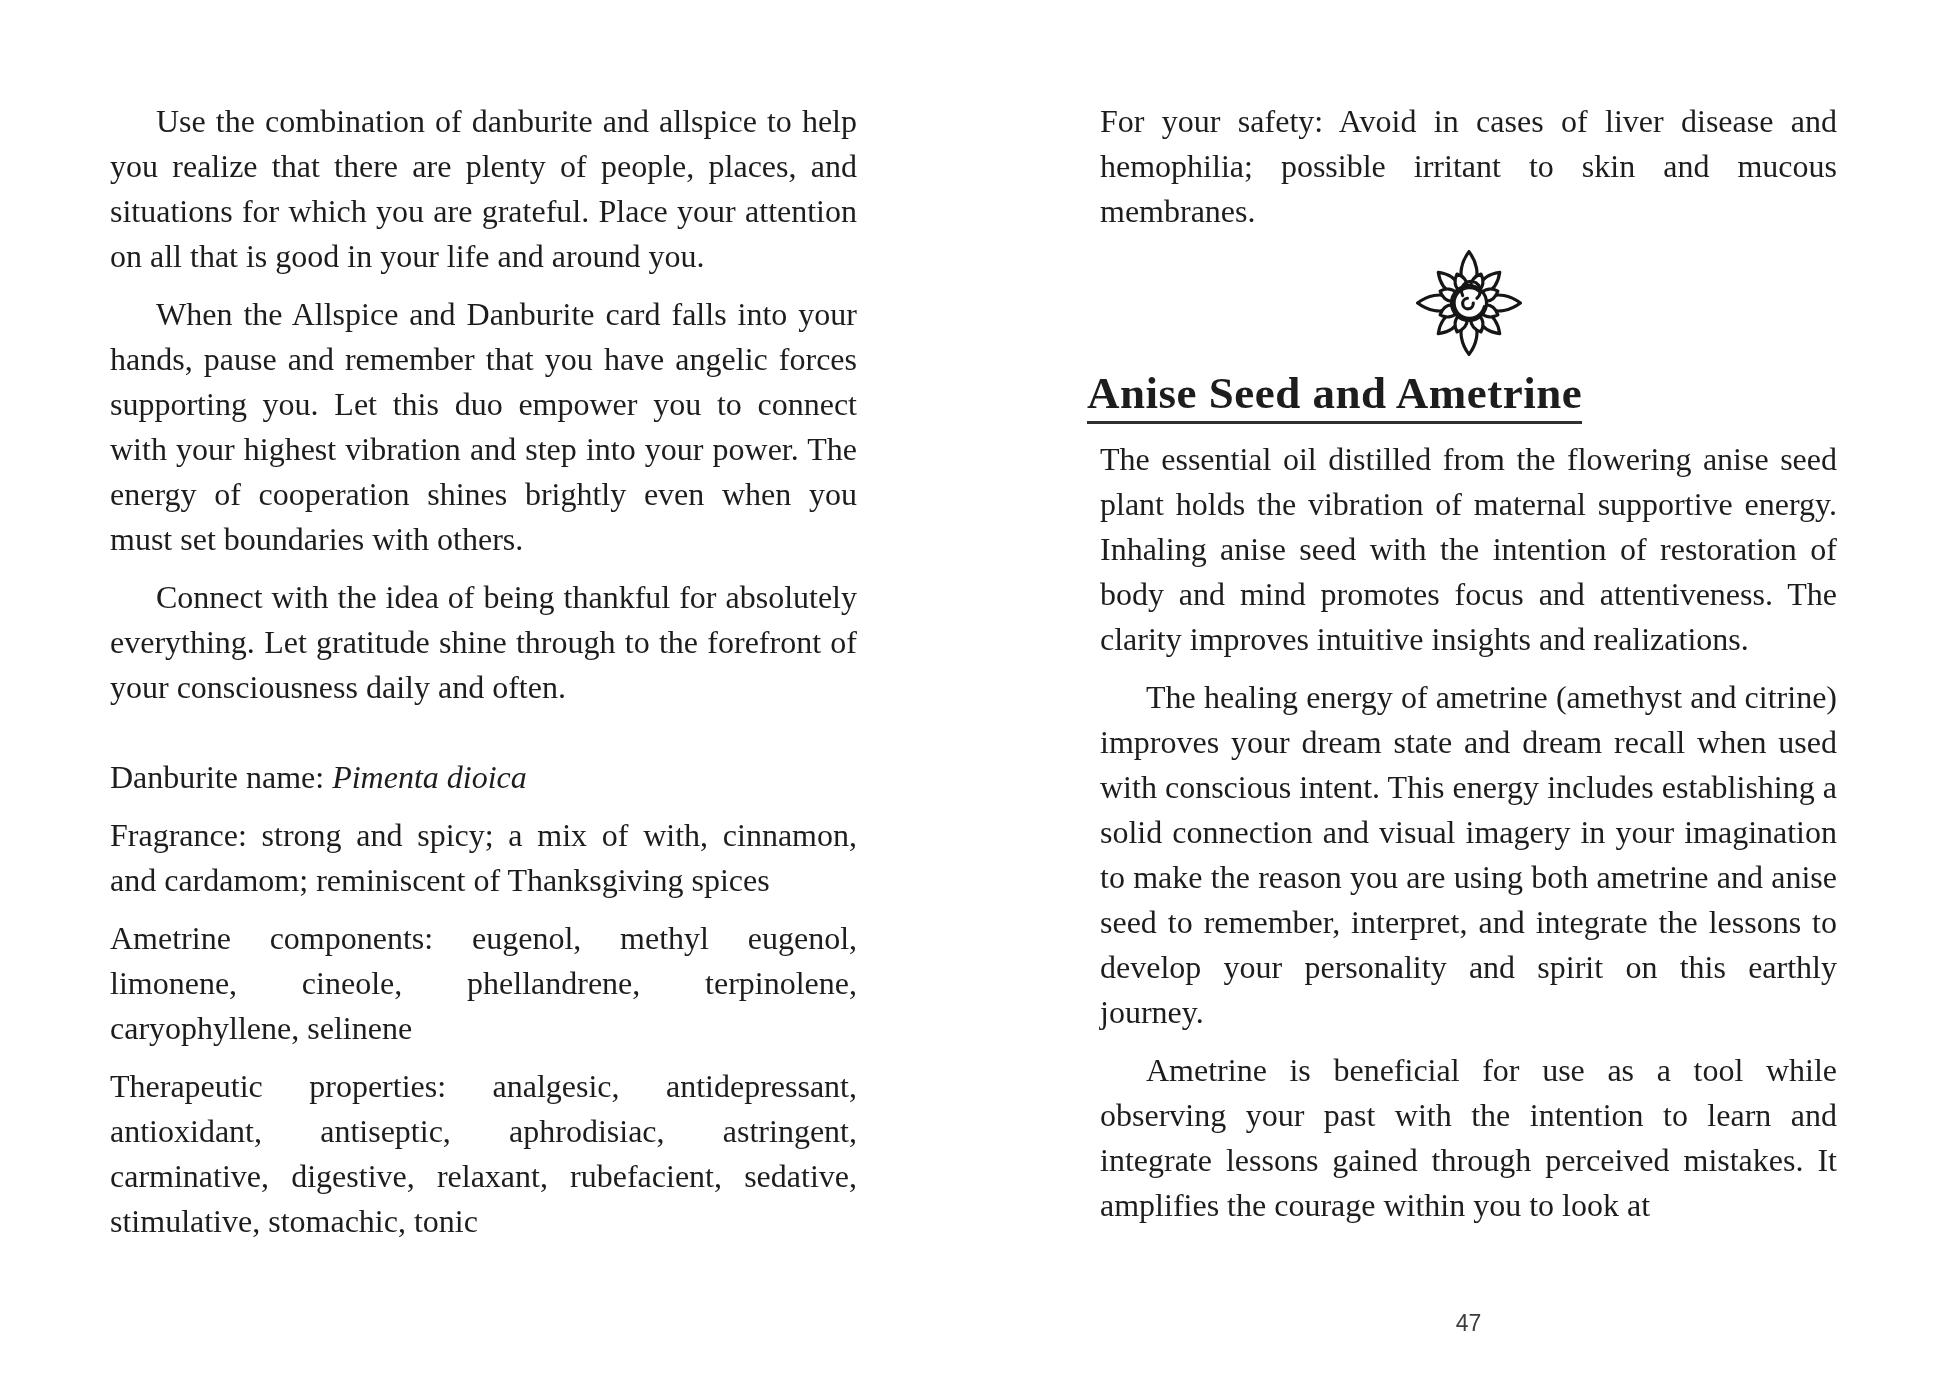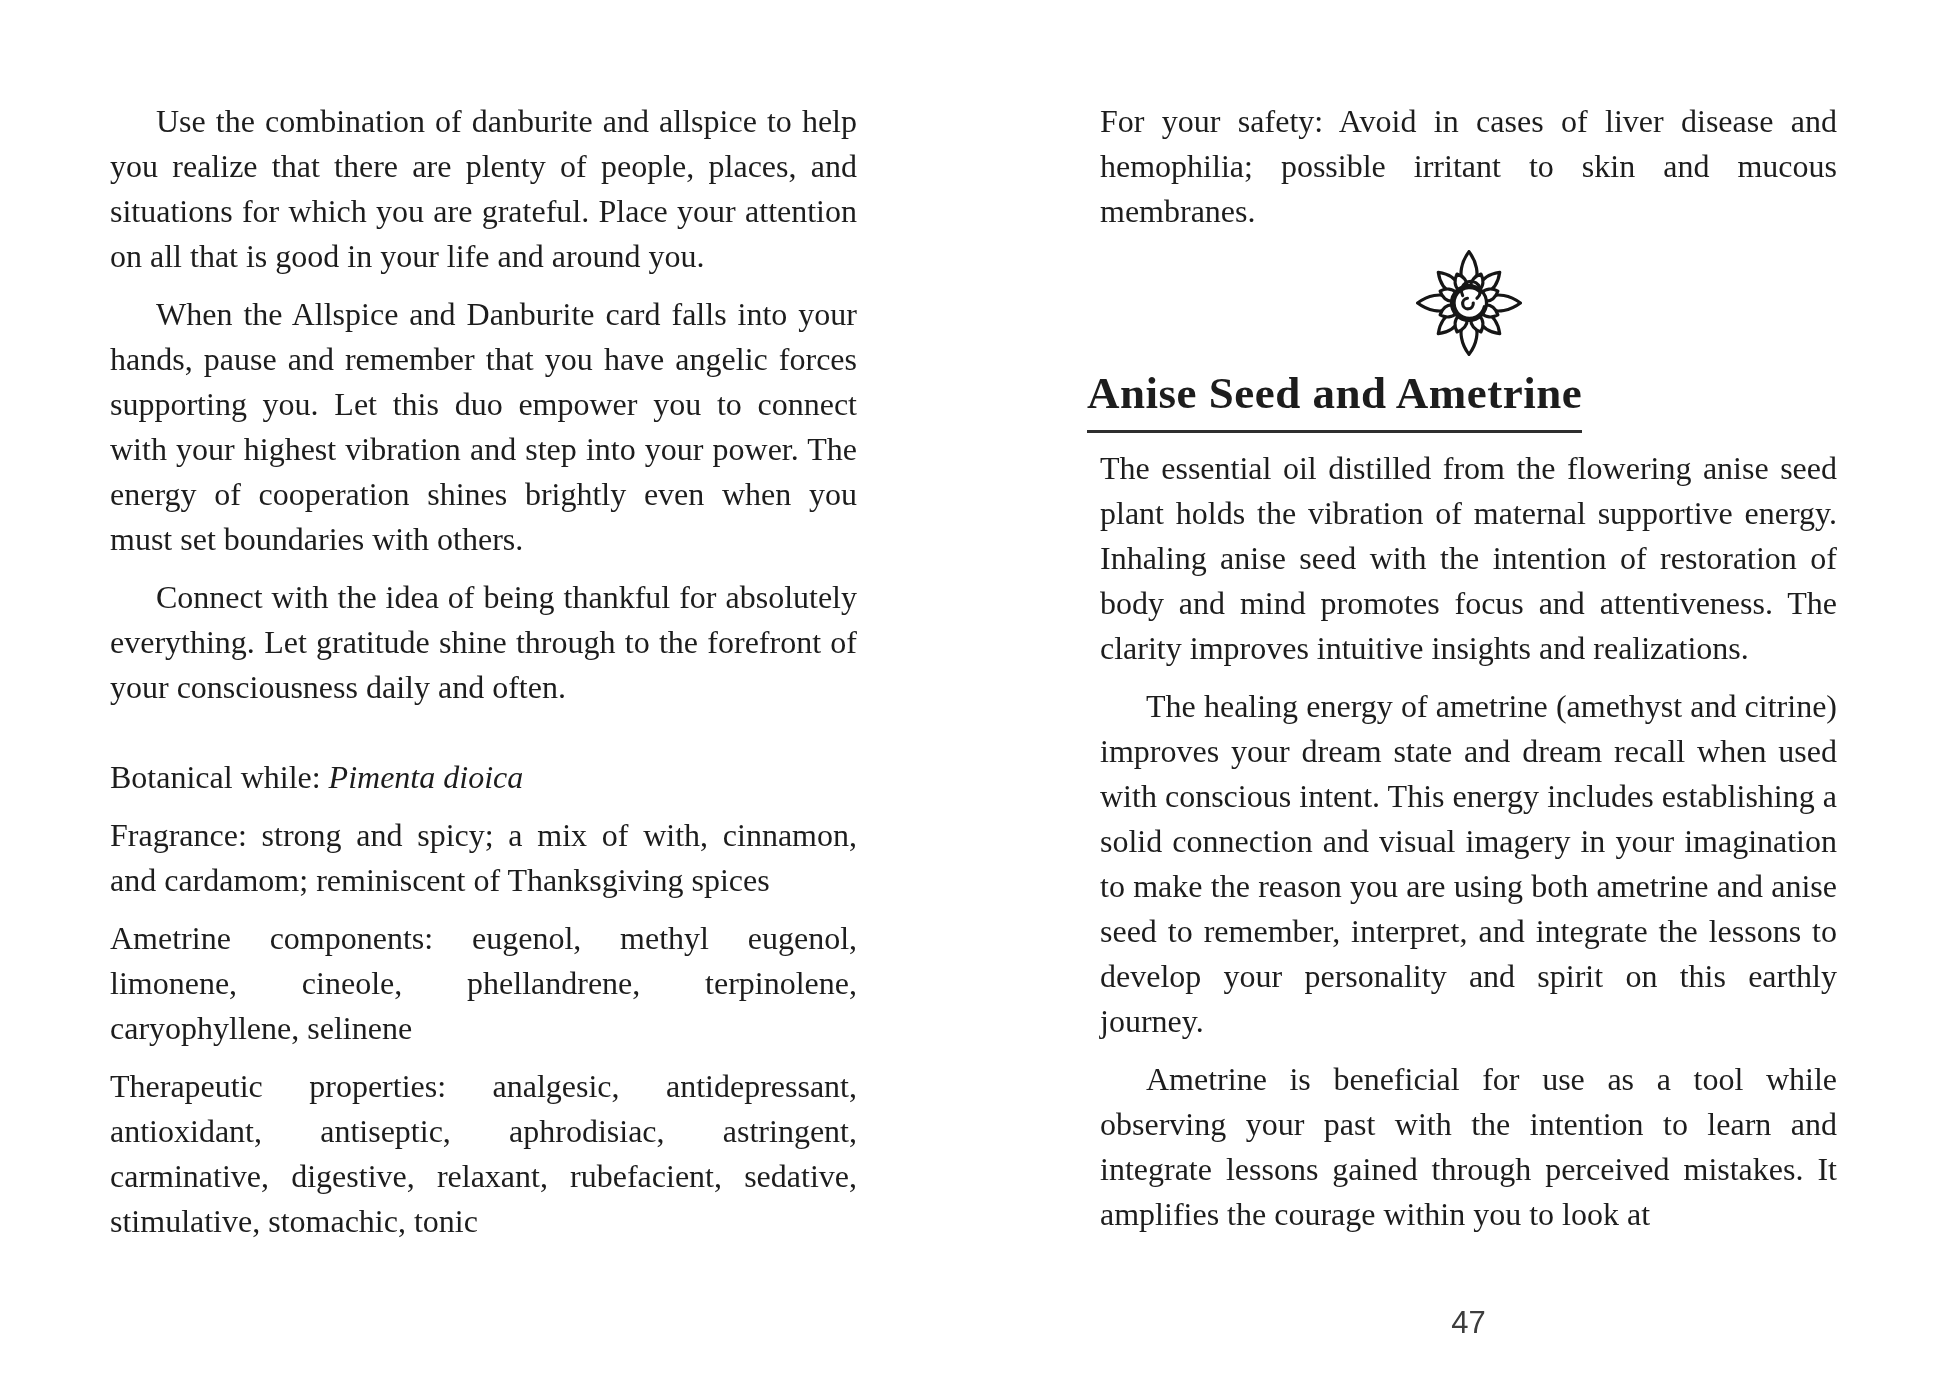--- a/index.html
+++ b/index.html
@@ -35,52 +35,52 @@
     margin: 8px 0 0 0;
     font-size: 45px;
     line-height: 52px;
     font-weight: 700;
     letter-spacing: 0.5px;
     text-align: left;
   }
   .heading .underlined {
     display: inline-block;
     border-bottom: 3px solid #2f2f2f;
-    padding-bottom: 11px;
+    padding-bottom: 2px;
   }
   .colorcode {
     margin-top: 16px;
     font-weight: 700;
     font-size: 33px;
     text-align: left;
   }
   .folio {
     position: absolute;
     top: 1304px;
     left: 1087px;
     width: 763px;
     text-align: center;
     font-family: "Liberation Sans", sans-serif;
-    font-size: 31px;
+    font-size: 23px;
     line-height: 38px;
     color: #3d3d3d;
   }
 </style>
 </head>
 <body>
 
 <div class="page">
 
   <div class="col col-left">
     <p class="indent">Use the combination of danburite and allspice to help you realize that there are plenty of people, places, and situations for which you are grateful. Place your attention on all that is good in your life and around you.</p>
     <p class="indent">When the Allspice and Danburite card falls into your hands, pause and remember that you have angelic forces supporting you. Let this duo empower you to connect with your highest vibration and step into your power. The energy of cooperation shines brightly even when you must set boundaries with others.</p>
     <p class="indent">Connect with the idea of being thankful for absolutely everything. Let gratitude shine through to the forefront of your consciousness daily and often.</p>
 
     <div class="attrs">
-      <p><b>Botanical while:</b> <i>Pimenta dioica</i></p>
+      <p><b>Danburite name:</b> <i>Pimenta dioica</i></p>
       <p><b>Fragrance:</b> <span>strong and spicy; a mix of with, cinnamon, and cardamom; reminiscent of Thanksgiving spices</span></p>
       <p><b>Ametrine components:</b> <span>eugenol, methyl eugenol, limonene, cineole, phellandrene, terpinolene, caryophyllene, selinene</span></p>
       <p><b>Therapeutic properties:</b> <span>analgesic, antidepressant, antioxidant, antiseptic, aphrodisiac, astringent, carminative, digestive, relaxant, rubefacient, sedative, stimulative, stomachic, tonic</span></p>
     </div>
   </div>
 
   <div class="col col-right">
     <p><b>For your safety:</b> <span>Avoid in cases of liver disease and hemophilia; possible irritant to skin and mucous membranes.</span></p>
 
     <div class="ornament-wrap">

